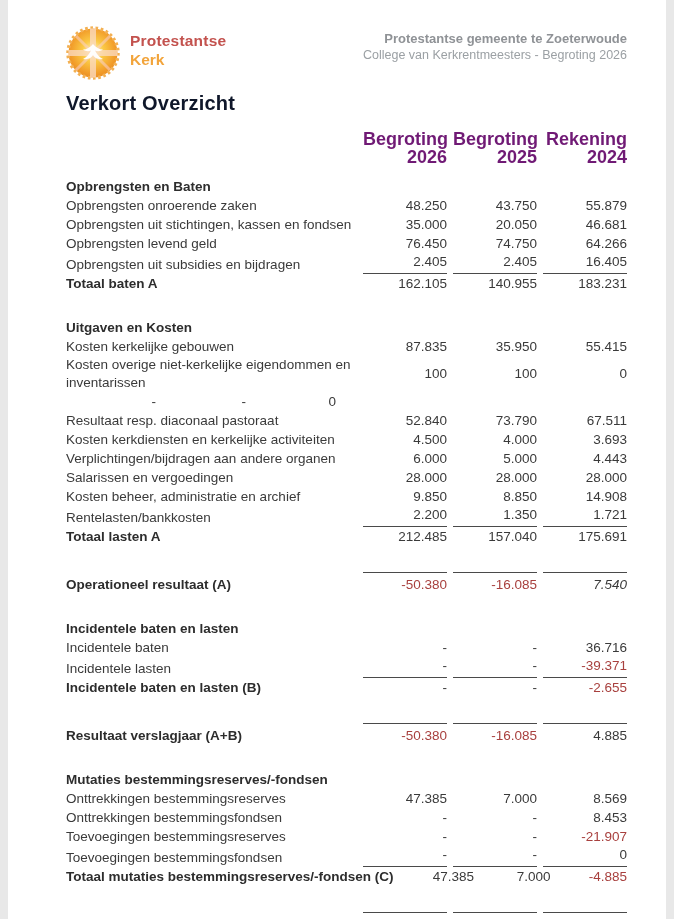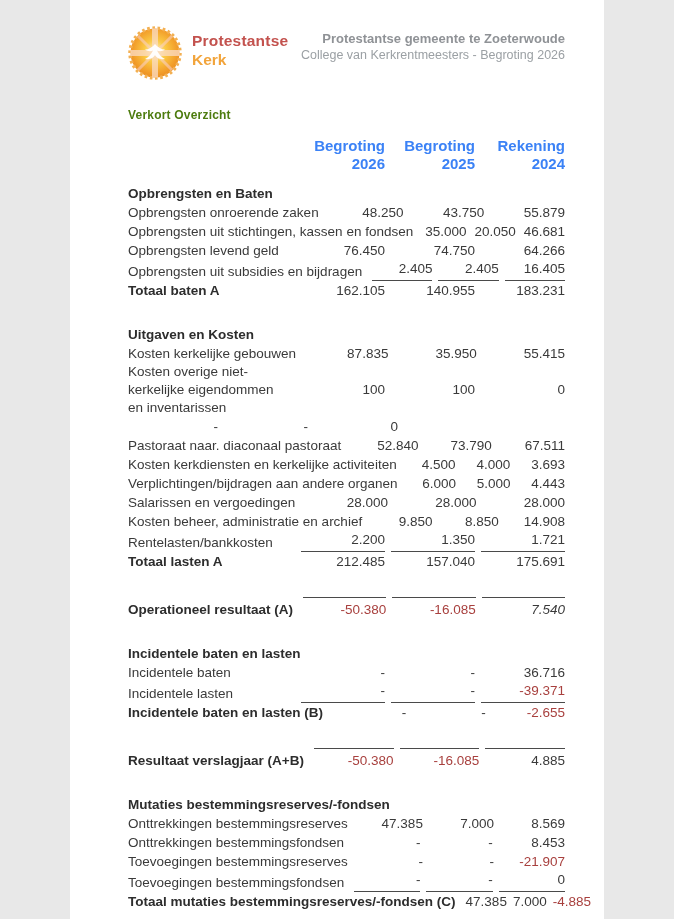--- a/index.html
+++ b/index.html
@@ -1,21 +1,21 @@
 <!DOCTYPE html>
 <html><head>
 <meta charset="utf-8">
 <style>
   * { margin: 0; padding: 0; box-sizing: border-box; }
   html, body { background: #e8e8e8; }
   body { font-family: "Liberation Sans", "DejaVu Sans", sans-serif; }
 
   .page {
     position: relative;
-    width: 534px;
+    width: 658px;
     height: 919px;
     margin: 0 auto;
     background: #ffffff;
     padding: 26px 39px 0 58px;
     overflow: hidden;
   }
 
   
   .top {
     display: flex;
@@ -27,37 +27,37 @@
   .logo-text { padding-top: 5px; line-height: 19px; }
   .logo-text .l1 { font-size: 15.5px; font-weight: bold; letter-spacing: 0.2px; }
   .logo-text .l2 { font-size: 15.5px; font-weight: bold; }
 
   .doc-header { text-align: right; padding-top: 4px; line-height: 17px; }
   .doc-header .h1 { font-size: 13px; font-weight: bold; color: #8f9296; }
   .doc-header .h2 { font-size: 12.5px; color: #9ba0a4; }
 
   
   .page-title {
-    margin-top: 28px;
-    font-size: 12px;
+    margin-top: 12px;
+    font-size: 20px;
     font-weight: bold;
-    color: #4d7c0f;
+    color: #0f172a;
     letter-spacing: 0.2px;
   }
 
   
   .colheads { display: flex; margin-top: 15px; }
   .colheads .spacer-lbl { flex: 1; }
   .colheads .col {
     width: 84px;
     margin-left: 6px;
     text-align: right;
-    font-size: 15px;
+    font-size: 18px;
     font-weight: bold;
-    color: #3b82f6;
+    color: #701a75;
     line-height: 18px;
   }
 
   
   .tbl { margin-top: 9px; }
   .row { display: flex; align-items: flex-end; min-height: 19px; }
   .row .lbl {
     flex: 1;
     font-size: 13.5px;
     color: #3a3a3a;
@@ -190,21 +190,21 @@
         <div class="val">100</div>
         <div class="val">100</div>
         <div class="val">0</div>
       </div>
       <div class="row item">
         <div class="val">-</div>
         <div class="val">-</div>
         <div class="val">0</div>
       </div>
       <div class="row item">
-        <div class="lbl">Pastoraat naar. diaconaal pastoraat</div>
+        <div class="lbl">Resultaat resp. diaconaal pastoraat</div>
         <div class="val">52.840</div>
         <div class="val">73.790</div>
         <div class="val">67.511</div>
       </div>
       <div class="row item">
         <div class="lbl">Kosten kerkdiensten en kerkelijke activiteiten</div>
         <div class="val">4.500</div>
         <div class="val">4.000</div>
         <div class="val">3.693</div>
       </div>

